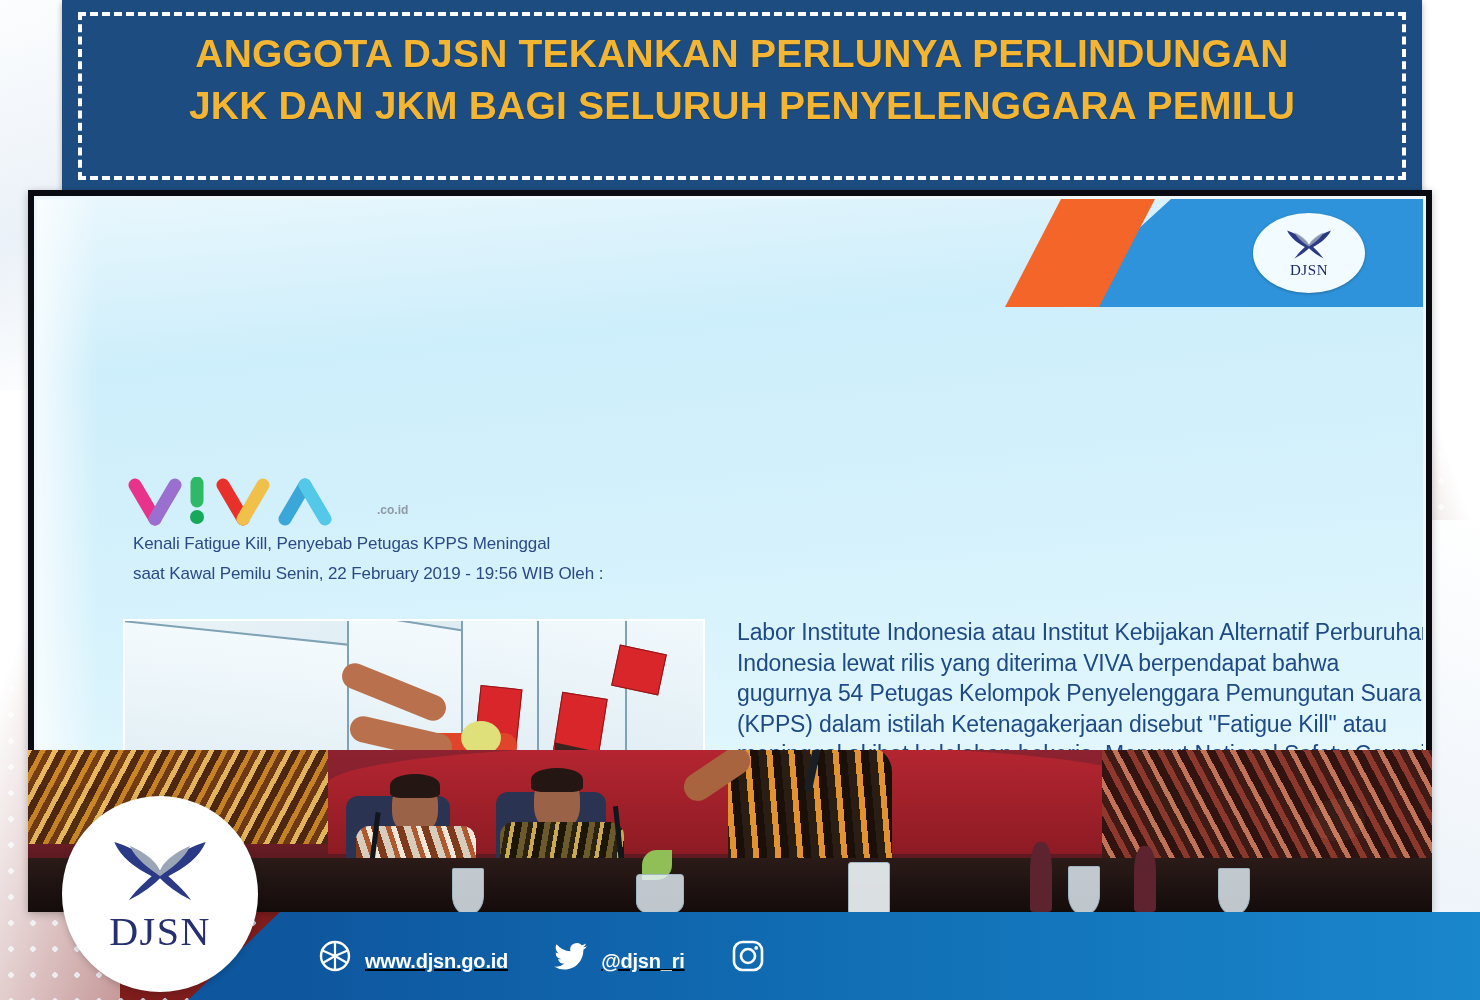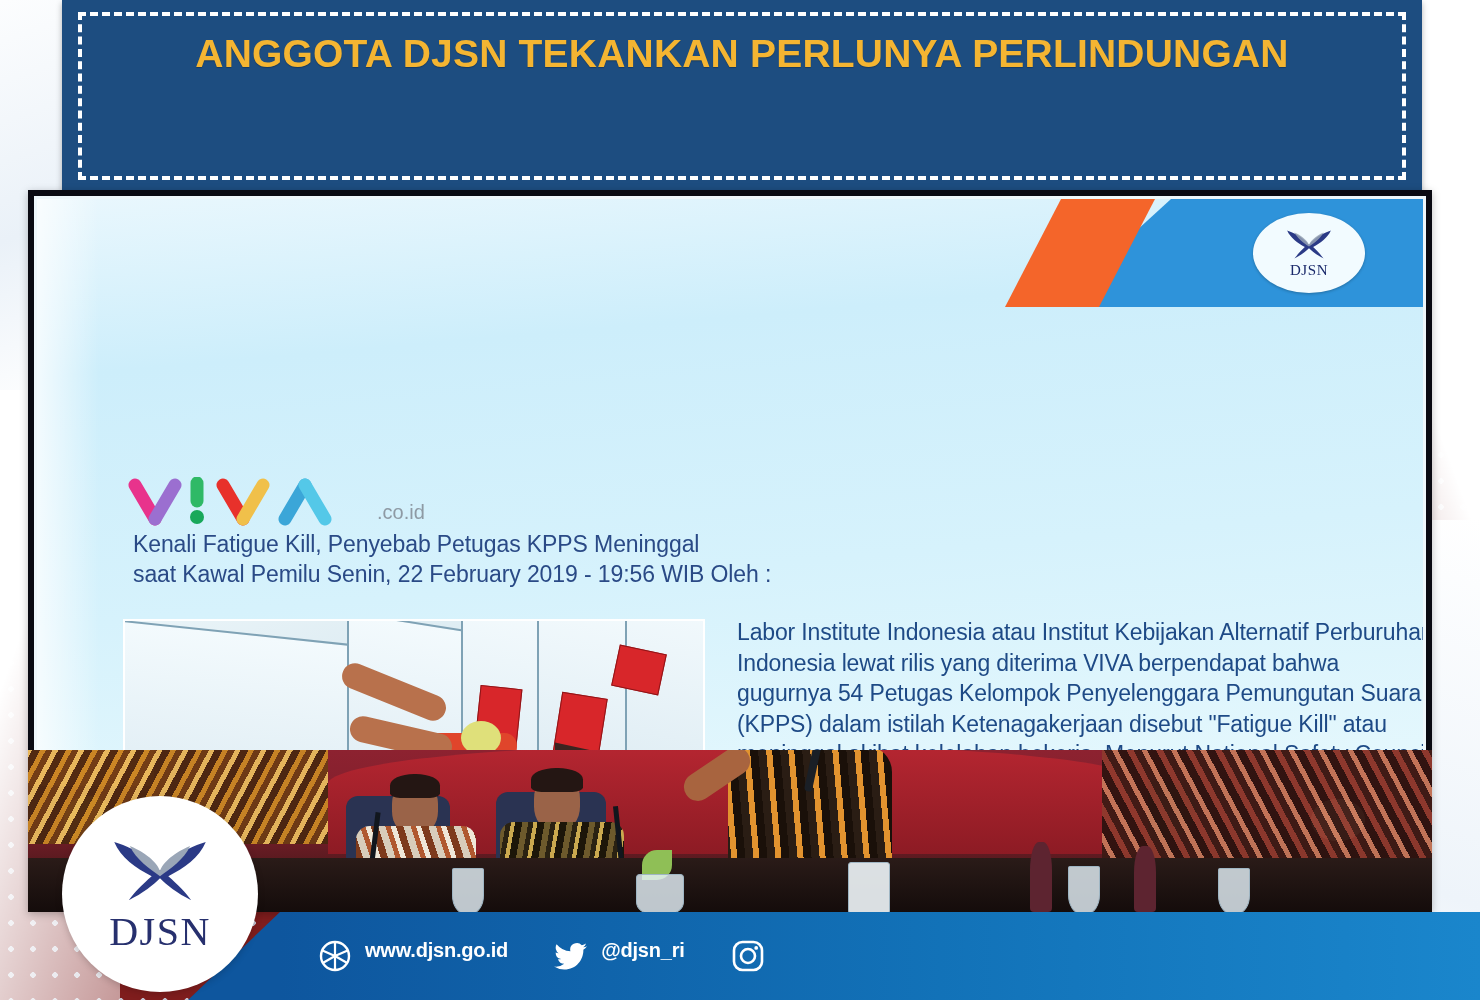--- a/index.html
+++ b/index.html
@@ -107,26 +107,26 @@
     position:absolute;left:52px;top:22px;
     font-size:34px;font-weight:bold;color:#1b2a6b;
     letter-spacing:-.3px;
     text-shadow:0 1px 0 rgba(255,255,255,.7);
   }
 
   
   .viva{position:absolute;left:88px;top:278px;height:50px;display:flex;align-items:flex-end;}
   .viva svg{display:block;}
   .viva .coid{
-    font-size:20px;color:#8e9aa4;margin-left:2px;margin-bottom:3px;font-weight:normal;
+    font-size:12px;color:#8e9aa4;margin-left:2px;margin-bottom:10px;font-weight:bold;
   }
 
   .viva-caption{
     position:absolute;left:96px;top:330px;width:700px;
-    font-size:23px;line-height:30px;color:#2a4a86;
+    font-size:17px;line-height:30px;color:#2a4a86;
     letter-spacing:-.1px;
   }
 
   
   .slide-photo{
     position:absolute;left:86px;top:420px;width:578px;height:320px;
     background:#dfeef6;border:2px solid #ffffff;
     overflow:hidden;
   }
   .sp-bg{position:absolute;inset:0;background:linear-gradient(160deg,#eaf4f8 0%,#cfe3ec 55%,#b9d3e0 100%);}
@@ -193,21 +193,21 @@
   .footer{
     position:absolute;left:280px;top:912px;width:1200px;height:88px;
     background:linear-gradient(90deg,#0e569e 0%,#1272b8 55%,#1a86cc 100%);
     display:flex;align-items:center;
   }
   .footer-left-wedge{
     position:absolute;left:188px;top:912px;width:120px;height:88px;
     background:#0e569e;
     clip-path:polygon(92px 0,120px 0,120px 88px,0 88px);
   }
-  .social{display:flex;align-items:flex-start;margin-left:46px;}
+  .social{display:flex;align-items:flex-end;margin-left:46px;text-decoration:underline;}
   .social:first-child{margin-left:38px;}
   .social .ico{width:34px;height:34px;display:flex;align-items:center;justify-content:center;margin-right:13px;}
   .social .txt{color:#ffffff;font-size:20px;font-weight:bold;letter-spacing:-.2px;white-space:nowrap;}
 
   
   .badge{
     position:absolute;left:62px;top:796px;width:196px;height:196px;
     background:#ffffff;border-radius:50%;
     display:flex;flex-direction:column;align-items:center;justify-content:center;
     box-shadow:0 2px 7px rgba(0,0,0,.18);
@@ -226,20 +226,21 @@
   <div class="bg-dots"></div>
   <div class="bg-wash-left"></div>
   <div class="bg-wash-right"></div>
   <div class="bg-diag-left"></div>
   <div class="bg-diag-right"></div>
 
   <div class="header">
     <div class="dashline"></div>
     <div class="title">
       <div>ANGGOTA DJSN TEKANKAN PERLUNYA PERLINDUNGAN</div>
+      <div>JKK DAN JKM BAGI SELURUH PENYELENGGARA PEMILU</div>
     </div>
   </div>
 
   <div class="photo">
 
     <div class="screen">
       <div class="screen-sheen"></div>
 
       <div class="slide-band"></div>
       <div class="slide-band-orange"></div>

